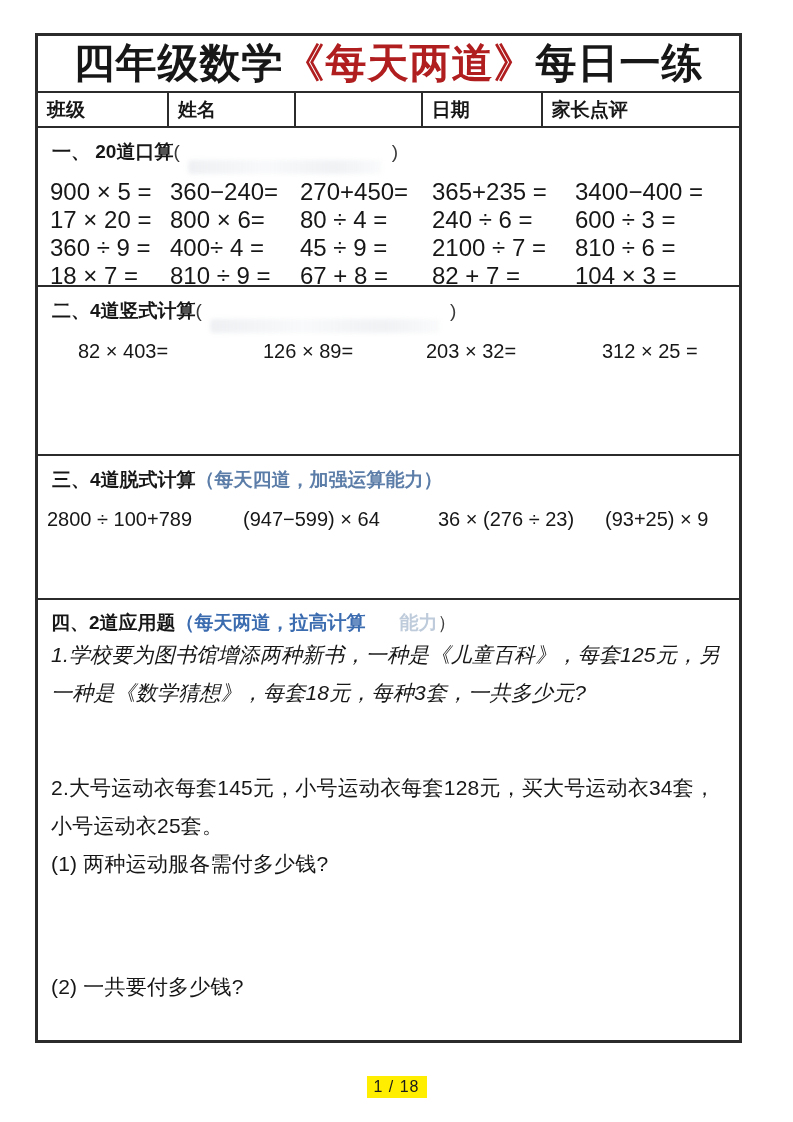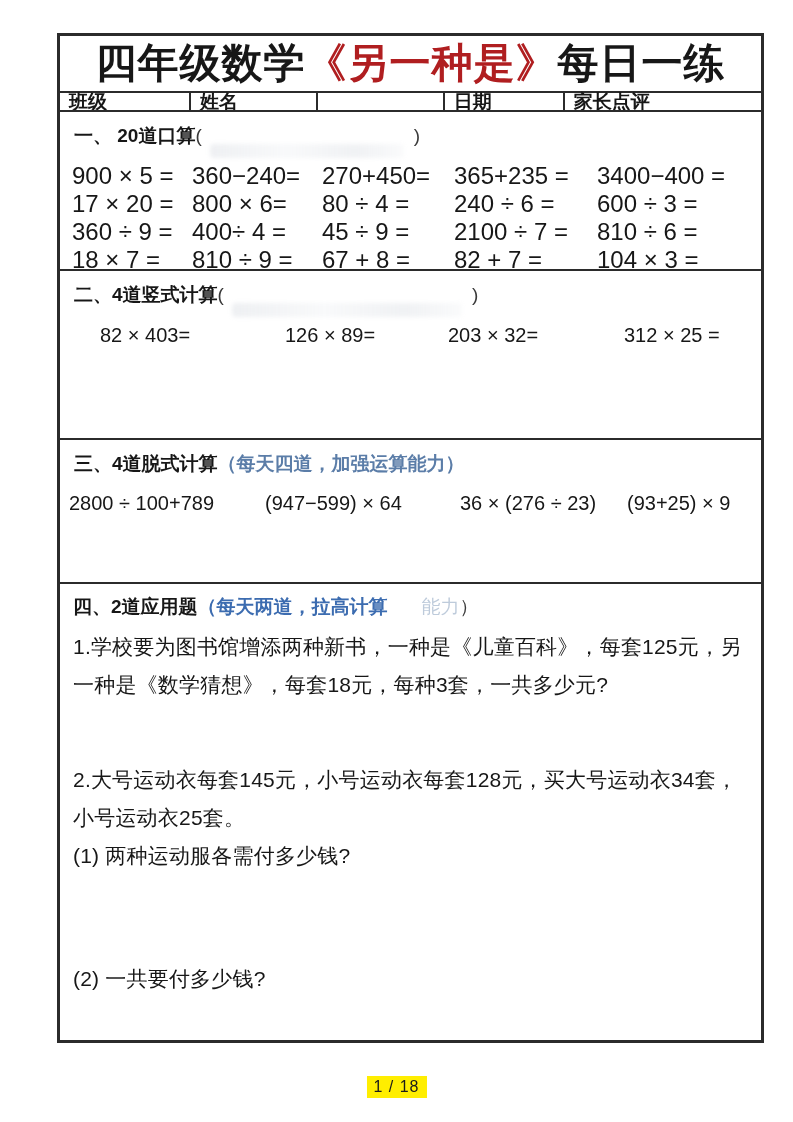--- a/index.html
+++ b/index.html
@@ -2,34 +2,34 @@
 <html style="--title-red: #b01e20; --note-blue-muted: #5b7da8; --note-blue: #3c6cb0; --highlight-yellow: #ffee00;"><head>
 <meta charset="utf-8">
 <style>
   html,body{margin:0;padding:0;}
   body{
     width:793px;height:1122px;background:#ffffff;position:relative;
     font-family:"Liberation Sans","DejaVu Sans",sans-serif;color:#171717;
     overflow:hidden;
   }
   .sheet{
-    position:absolute;left:57px;top:33px;width:707px;height:1010px;
+    position:absolute;left:35px;top:33px;width:707px;height:1010px;
     border:3px solid #2b2b2b;box-sizing:border-box;background:#fff;
     display:flex;flex-direction:column;
   }
   
   .title-row{
     height:55px;display:flex;align-items:center;justify-content:center;
     font-family:"Liberation Serif","DejaVu Serif",serif;
     font-size:41px;font-weight:900;letter-spacing:1px;white-space:nowrap;
   }
   .title-row .red{color:var(--title-red,#b01e20);}
   
   .info-row{
-    height:19px;border-top:2px solid #2b2b2b;display:flex;box-sizing:border-box;
+    height:35px;border-top:2px solid #2b2b2b;display:flex;box-sizing:border-box;
     font-size:19px;font-weight:700;align-items:center;
   }
   .info-cell{height:100%;display:flex;align-items:center;padding-left:9px;
     border-right:2px solid #2b2b2b;box-sizing:border-box;}
   .info-cell:last-child{border-right:none;text-align:right;}
   .ic-class{width:18.7%;} .ic-name{width:18.1%;} .ic-blank{width:18.1%;}
   .ic-date{width:17.1%;} .ic-parent{flex:1;}
   
   .sec{border-top:2px solid #2b2b2b;box-sizing:border-box;position:relative;}
   .sec-header{font-size:19px;font-weight:700;display:flex;align-items:baseline;white-space:nowrap;}
@@ -49,41 +49,41 @@
   .vert-grid{margin:16px 0 0 26px;display:grid;
     grid-template-columns:185px 163px 176px 1fr;font-size:20px;}
   
   .sec-3{height:144px;padding:11px 0 0 14px;}
   .note-blue-muted{color:var(--note-blue-muted,#5b7da8);font-weight:700;}
   .step-grid{margin:15px 0 4px -5px;display:grid;
     grid-template-columns:196px 195px 167px 1fr;font-size:20px;}
   
   .sec-4{flex:1;padding:10px 16px 0 13px;}
   .note-blue{color:var(--note-blue,#3c6cb0);font-weight:700;}
-  .note-faded{color:rgba(110,140,175,.45);filter:blur(.7px);font-weight:400;margin-left:34px;text-align:right;}
+  .note-faded{color:rgba(110,140,175,.45);filter:blur(.7px);font-weight:700;margin-left:34px;text-align:right;}
   .word-text{font-size:21px;line-height:38px;letter-spacing:.2px;}
-  .wp1{margin-top:8px;}
+  .wp1{font-style:italic;}
   .wp2{margin-top:57px;}
   .wq1{margin-top:0;}
   .wq2{margin-top:85px;}
   
   .page-indicator{
     position:absolute;left:50%;top:1076px;transform:translateX(-50%);
     background:var(--highlight-yellow,#ffee00);color:#1b1b1b;
     font-size:16px;font-weight:400;padding:2px 7px;letter-spacing:1px;
   }
 </style>
 </head>
 <body>
 
 <div class="sheet">
 
   <div class="title-row">
     <span>四年级数学</span>
-      <span class="red">《另一种是》</span>
+      <span class="red">《每天两道》</span>
       <span>每日一练</span>
   </div>
 
   <div class="info-row">
     <div class="info-cell ic-class">
         <span>班级</span>
       </div>
     <div class="info-cell ic-name">
         <span>姓名</span>
       </div>

